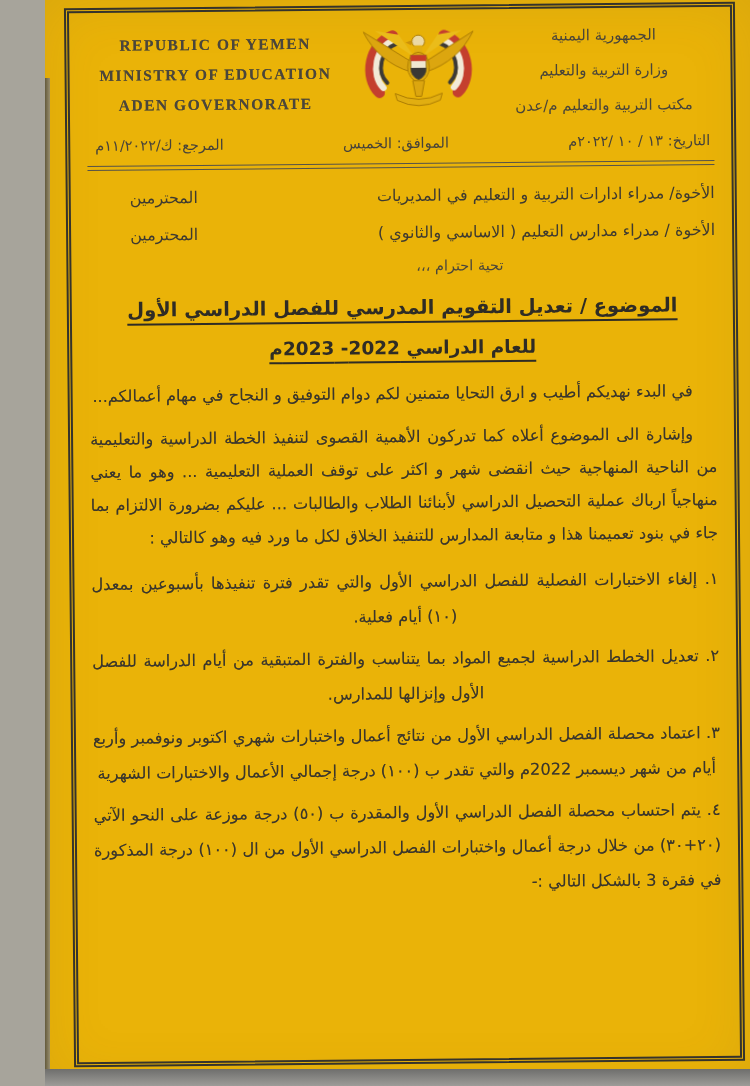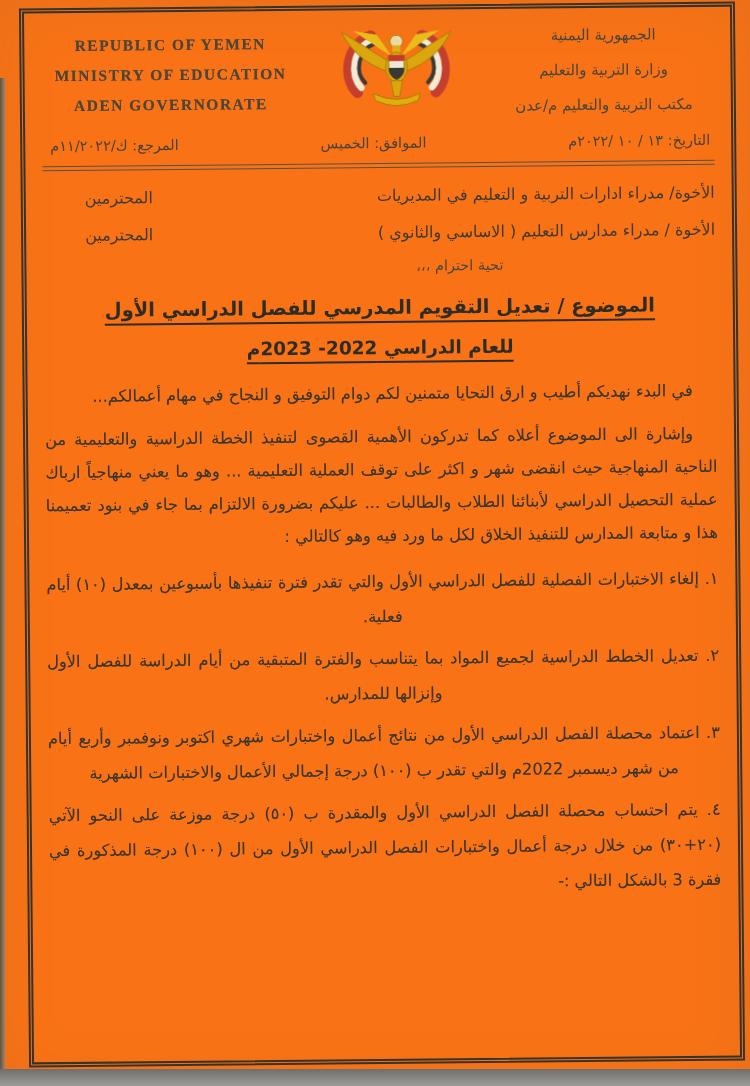--- a/index.html
+++ b/index.html
@@ -3,22 +3,23 @@
 <meta charset="utf-8">
 <style>
   html,body{margin:0;padding:0;}
   body{
     width:750px;height:1086px;position:relative;overflow:hidden;
     background:#a7a49b;
     font-family:"DejaVu Sans",sans-serif;
   }
   .paper{
     position:absolute;inset:0;
-    background:#f97316;
+    background:#eab308;
     box-shadow:inset 0 0 60px rgba(95,85,60,.12);
+    margin-left:45px;
   }
   .scan-left-edge{
     position:absolute;left:0;top:78px;bottom:14px;width:5px;
     background:linear-gradient(90deg,#4d4b44,#8d8a80);opacity:.85;
   }
   .scan-bottom-edge{
     position:absolute;left:0;right:0;bottom:0;height:17px;
     background:linear-gradient(#6e6e6c,#9d9c98);
   }
   .frame-wrap{

